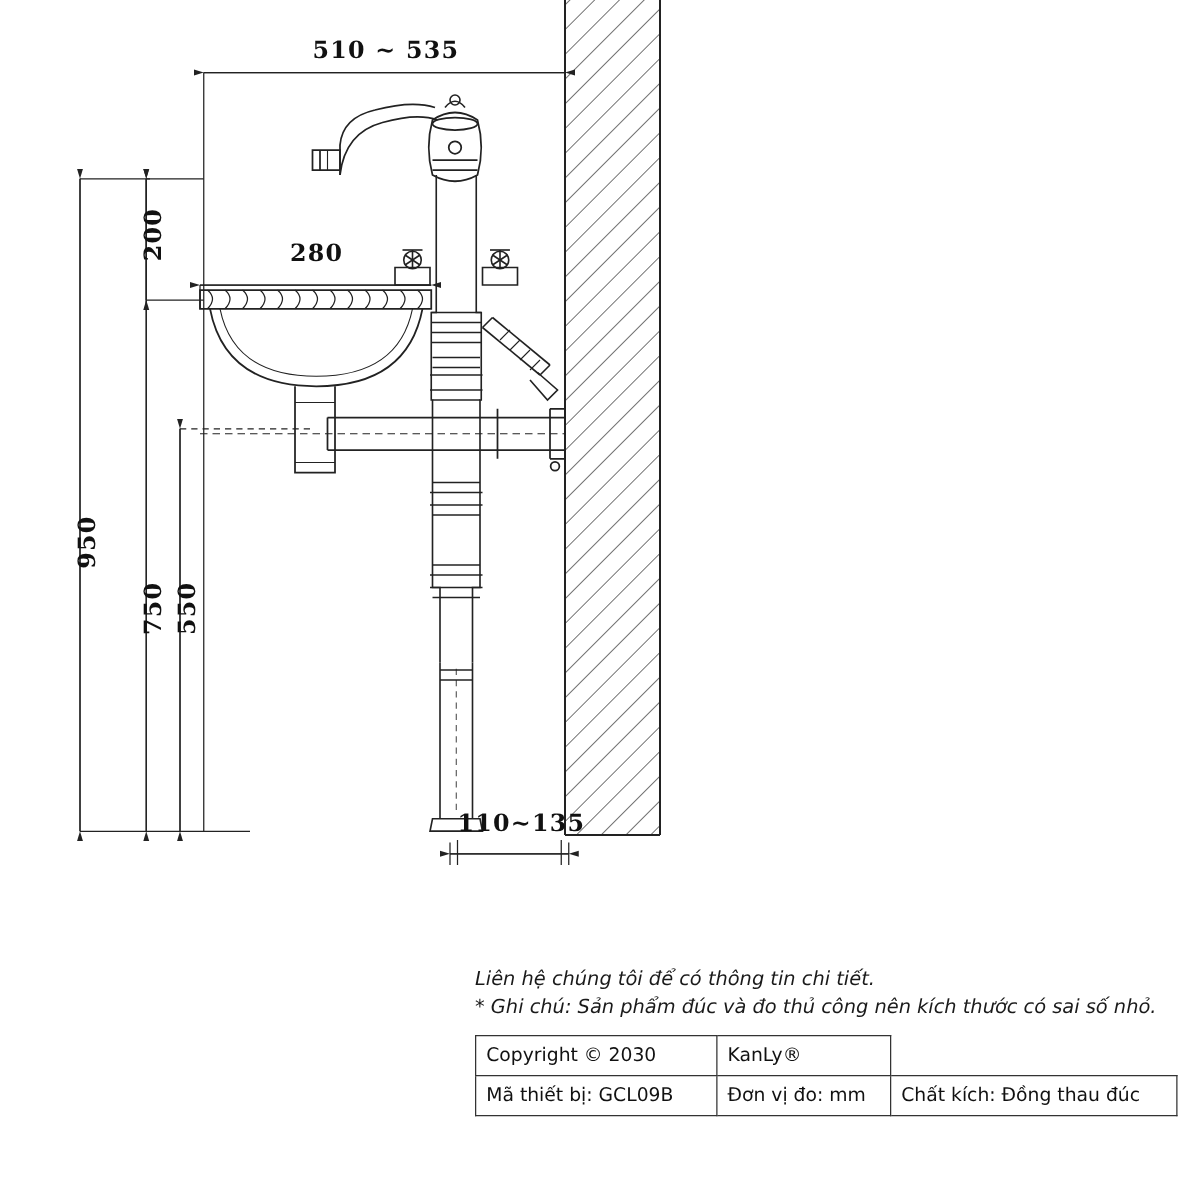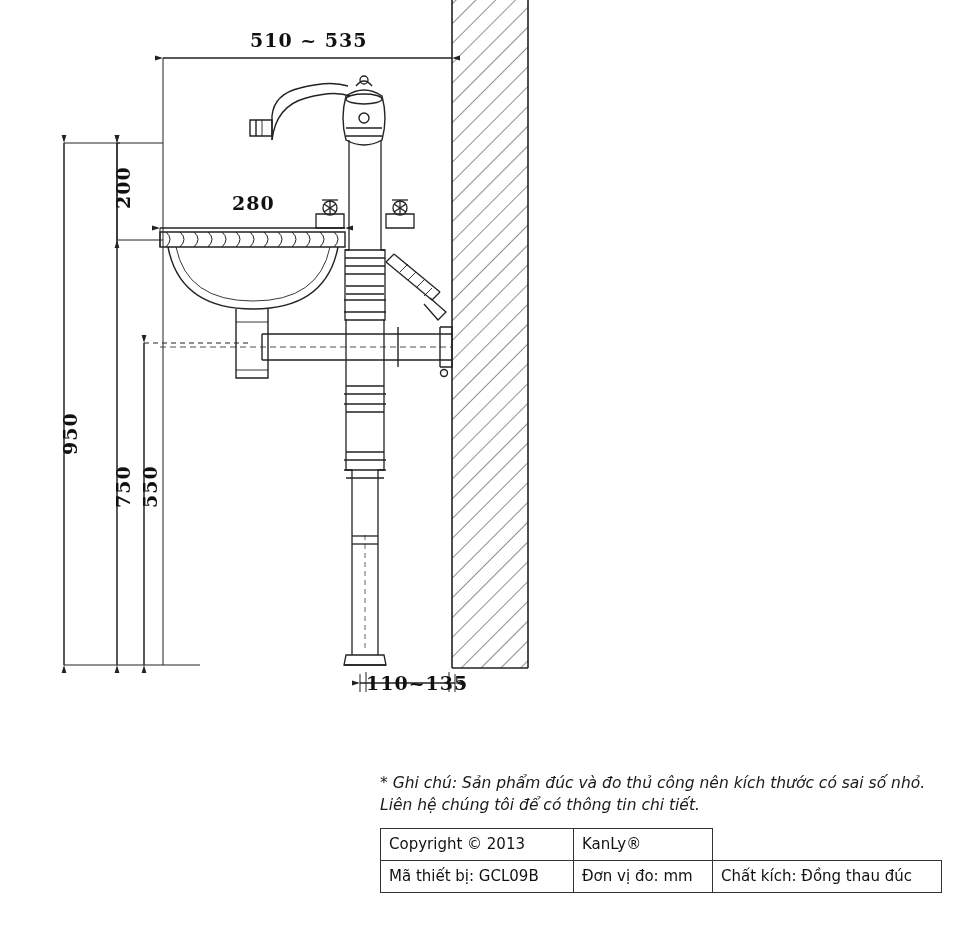--- a/index.html
+++ b/index.html
@@ -269,32 +269,32 @@
   <div class="dim-label" style="left:232px; top:192px;">280</div>
 
   <div class="dim-label vert" style="left:112px; top:209px;">200</div>
 
   <div class="dim-label vert" style="left:59px; top:455px;">950</div>
 
   <div class="dim-label vert" style="left:112px; top:508px;">750</div>
 
   <div class="dim-label vert" style="left:139px; top:508px;">550</div>
 
-  <div class="dim-label" style="left:366px; top:672px;">110~135</div>
+  <div class="dim-label" style="left:366px; top:648px;">110~135</div>
 </div>
 
 <div id="note-block">
+  <div>Liên hệ chúng tôi để có thông tin chi tiết.</div>
   <div>* Ghi chú: Sản phẩm đúc và đo thủ công nên kích thước có sai số nhỏ.</div>
-  <div>Liên hệ chúng tôi để có thông tin chi tiết.</div>
 </div>
 
 <table id="info-table">
   <tbody>
       <tr>
-    <td class="c1">Copyright © 2013</td>
+    <td class="c1">Copyright © 2030</td>
     <td class="c2">KanLy®</td>
     <td class="c3" style="border:none;"></td>
   </tr>
   <tr>
     <td class="c1 bold">Mã thiết bị: GCL09B</td>
     <td class="c2">Đơn vị đo: mm</td>
     <td class="c3">Chất kích: Đồng thau đúc</td>
   </tr>
 </tbody>
   </table>

